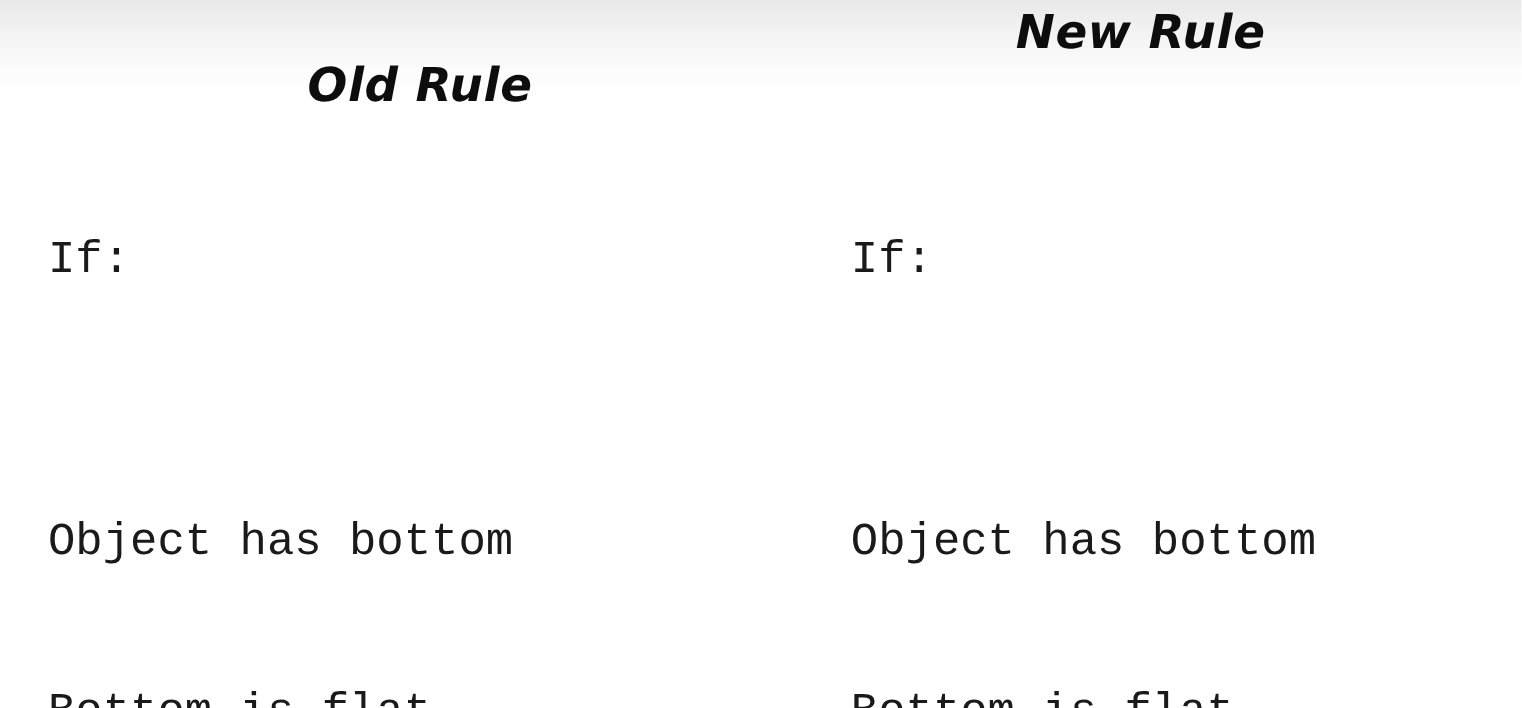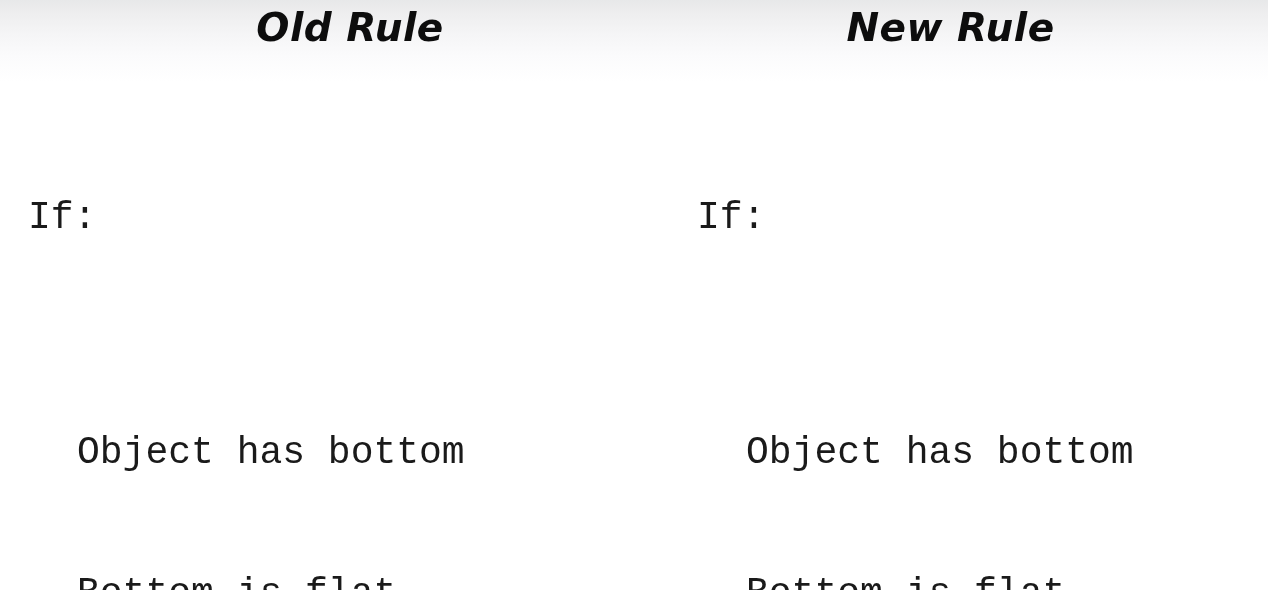--- a/index.html
+++ b/index.html
@@ -50,46 +50,46 @@
     text-align: center;
     font-family: "DejaVu Sans", "Liberation Sans", sans-serif;
     font-style: italic;
     font-weight: bold;
     font-size: 39px;
     letter-spacing: 0.5px;
     color: #0d0d0d;
     line-height: 48px;
     white-space: nowrap;
   }
-  .column.left  .column-title { padding-right: 114px; }
+  .column.left  .column-title { padding-right: 114px; margin-top: 44px; }
   .column.right .column-title { padding-right: 80px; }
 
   .rule-body {
     position: absolute;
     top: 100px;
     font-size: 38px;
     line-height: 47px;
     color: #1a1a1a;
     white-space: pre;
   }
   .column.left  .rule-body { left: 24px; }
   .column.right .rule-body { left: 25px; }
 
   .rule-keyword {
     display: block;
-    margin-left: 4px;
+    margin-left: 16px;
   }
   .clause-list {
     list-style: none;
     margin: 0;
     padding: 0;
   }
   .clause {
     display: block;
-    margin-left: 53px;
+    margin-left: 16px;
     white-space: pre;
   }
 </style>
 </head>
 <body>
 
 <div class="slide-bg"></div>
 
 <div class="slide">
 

